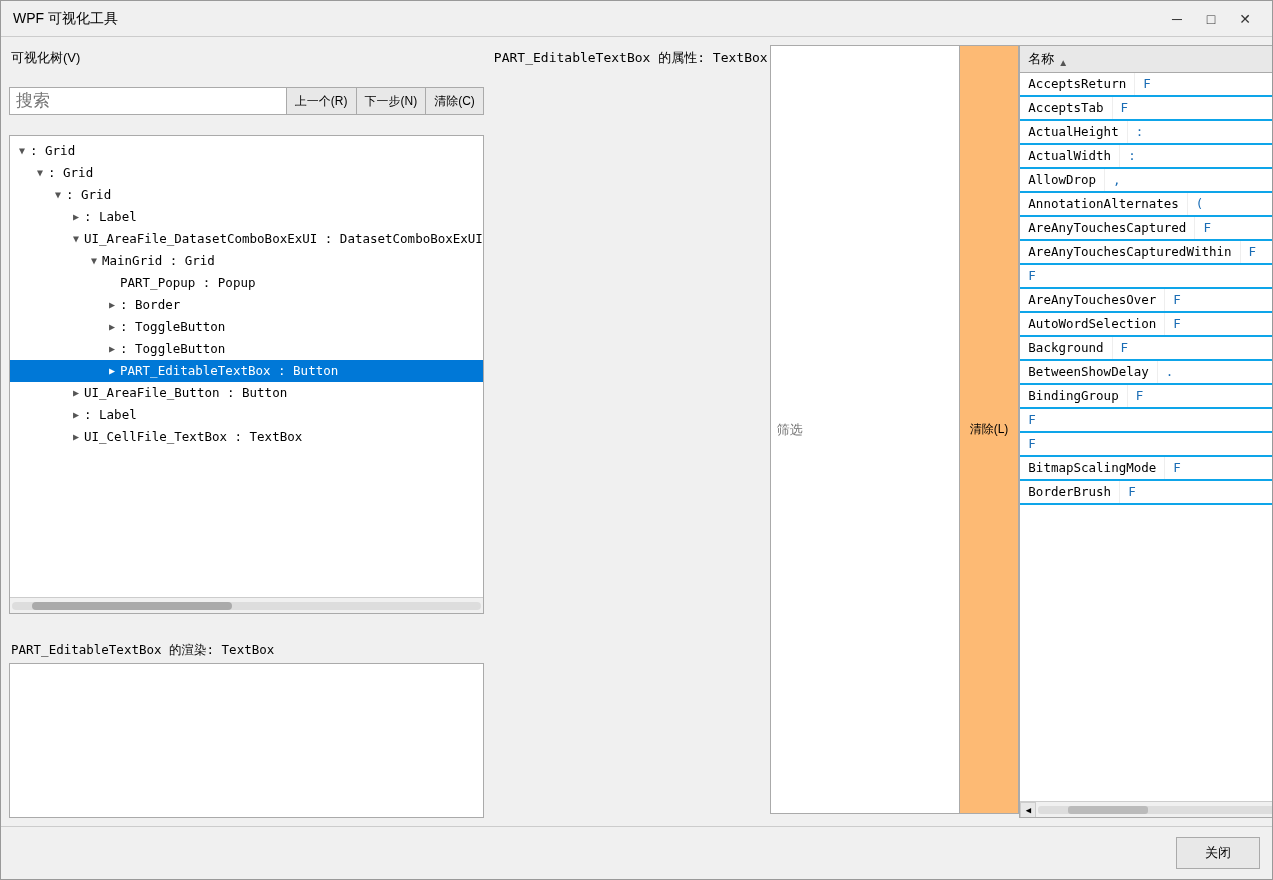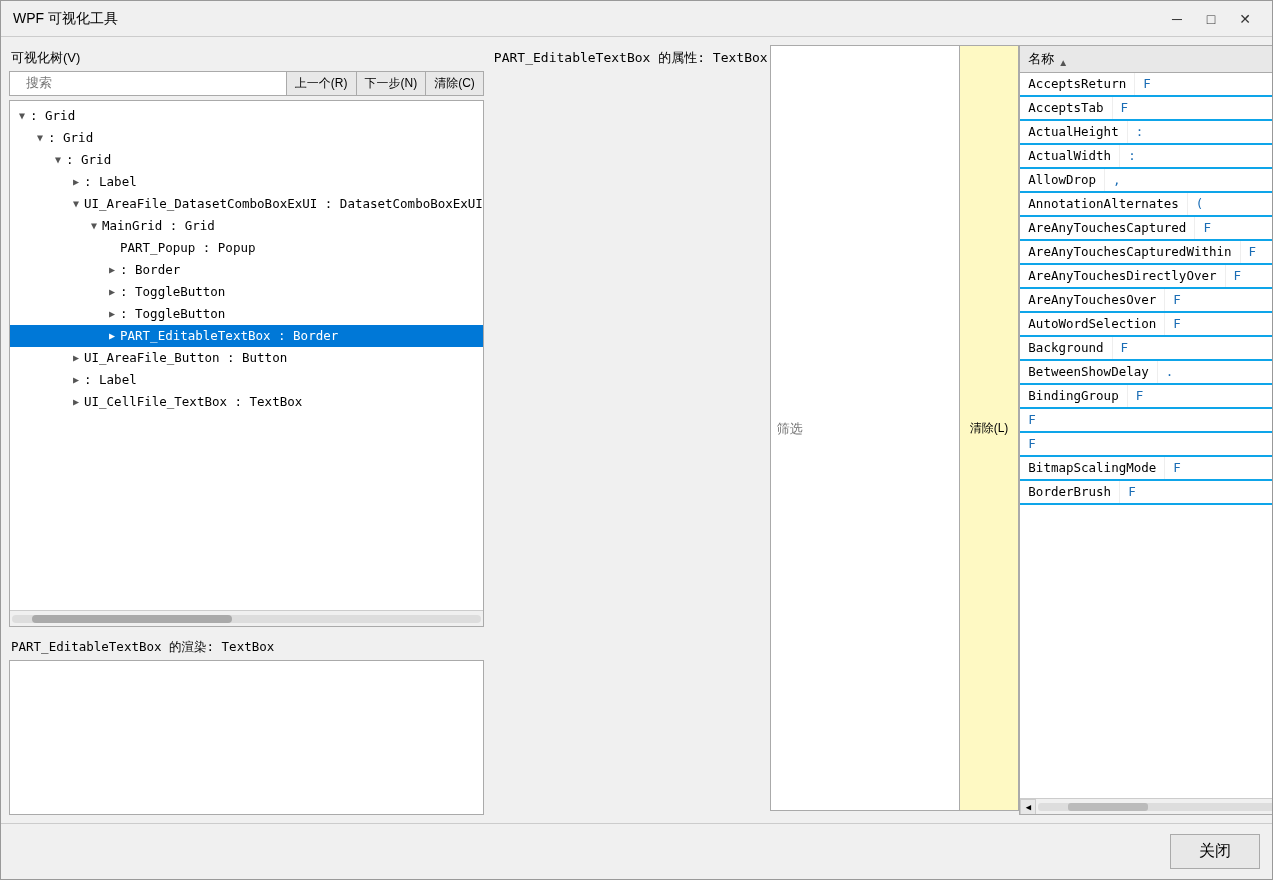--- a/index.html
+++ b/index.html
@@ -58,39 +58,39 @@
       overflow: hidden;
       padding: 8px;
       gap: 8px;
     }
 
     
     .left-panel {
       width: 780px;
       display: flex;
       flex-direction: column;
-      gap: 0;
+      gap: 16px;
     }
     .panel-header {
       font-family: 'Microsoft YaHei', sans-serif;
       font-size: 13px;
       padding: 4px 2px 4px 2px;
       color: #000;
     }
     .search-bar {
       display: flex;
       gap: 0;
       margin-bottom: 4px;
     }
     .search-input {
       flex: 1;
       border: 1px solid #aaa;
-      padding: 3px 16px;
-      font-size: 13px;
-      font-family: Liberation Mono, monospace;
+      padding: 3px 6px;
+      font-size: 17px;
+      font-family: Liberation Sans, sans-serif;
       background: #fff;
     }
     .search-btn {
       border: 1px solid #aaa;
       border-left: none;
       background: #e8e8e8;
       padding: 3px 8px;
       cursor: pointer;
       font-family: 'Microsoft YaHei', sans-serif;
       font-size: 12px;
@@ -203,21 +203,21 @@
       flex: 1;
       border: 1px solid #aaa;
       padding: 3px 6px;
       font-size: 13px;
       font-family: 'Microsoft YaHei', sans-serif;
       background: #fff;
     }
     .clear-btn {
       border: 1px solid #aaa;
       border-left: none;
-      background: #fef9c3;
+      background: #fdba74;
       padding: 3px 10px;
       cursor: pointer;
       font-family: 'Microsoft YaHei', sans-serif;
       font-size: 12px;
     }
 
     .props-table {
       flex: 1;
       border: 1px solid #aaa;
       background: #fff;
@@ -367,21 +367,21 @@
       justify-content: flex-end;
       border-top: 1px solid #ccc;
       background: #f0f0f0;
     }
     .close-btn {
       padding: 6px 28px;
       background: #e8e8e8;
       border: 1px solid #aaa;
       cursor: pointer;
       font-family: 'Microsoft YaHei', sans-serif;
-      font-size: 16px;
+      font-size: 13px;
     }
 
     
     .tree-scroll::-webkit-scrollbar { width: 14px; height: 14px; }
     .tree-scroll::-webkit-scrollbar-track { background: #f0f0f0; }
     .tree-scroll::-webkit-scrollbar-thumb { background: #b0b0b0; border: 1px solid #999; }
     .props-body::-webkit-scrollbar { width: 14px; }
     .props-body::-webkit-scrollbar-track { background: #f0f0f0; }
     .props-body::-webkit-scrollbar-thumb { background: #b0b0b0; border: 1px solid #999; }
   </style>
@@ -461,21 +461,21 @@
                 <span class="tree-label"> : ToggleButton</span>
               </div>
               <div class="tree-item">
                 <span class="tree-indent" style="width: 94px; display: inline-block;"></span>
                 <span class="tree-arrow">▶</span>
                 <span class="tree-label"> : ToggleButton</span>
               </div>
               <div class="tree-item selected">
                 <span class="tree-indent" style="width: 94px; display: inline-block;"></span>
                 <span class="tree-arrow">▶</span>
-                <span class="tree-label"> PART_EditableTextBox : Border</span>
+                <span class="tree-label"> PART_EditableTextBox : Button</span>
               </div>
               <div class="tree-item">
                 <span class="tree-indent" style="width: 58px; display: inline-block;"></span>
                 <span class="tree-arrow">▶</span>
                 <span class="tree-label"> UI_AreaFile_Button : Button</span>
               </div>
               <div class="tree-item">
                 <span class="tree-indent" style="width: 58px; display: inline-block;"></span>
                 <span class="tree-arrow">▶</span>
                 <span class="tree-label"> : Label</span>
@@ -546,21 +546,20 @@
               </div>
               <div class="props-row">
                 <div class="props-cell-name">AreAnyTouchesCaptured</div>
                 <div class="props-cell-value">F</div>
               </div>
               <div class="props-row">
                 <div class="props-cell-name">AreAnyTouchesCapturedWithin</div>
                 <div class="props-cell-value">F</div>
               </div>
               <div class="props-row">
-                <div class="props-cell-name">AreAnyTouchesDirectlyOver</div>
                 <div class="props-cell-value">F</div>
               </div>
               <div class="props-row">
                 <div class="props-cell-name">AreAnyTouchesOver</div>
                 <div class="props-cell-value">F</div>
               </div>
               <div class="props-row">
                 <div class="props-cell-name">AutoWordSelection</div>
                 <div class="props-cell-value">F</div>
               </div>

